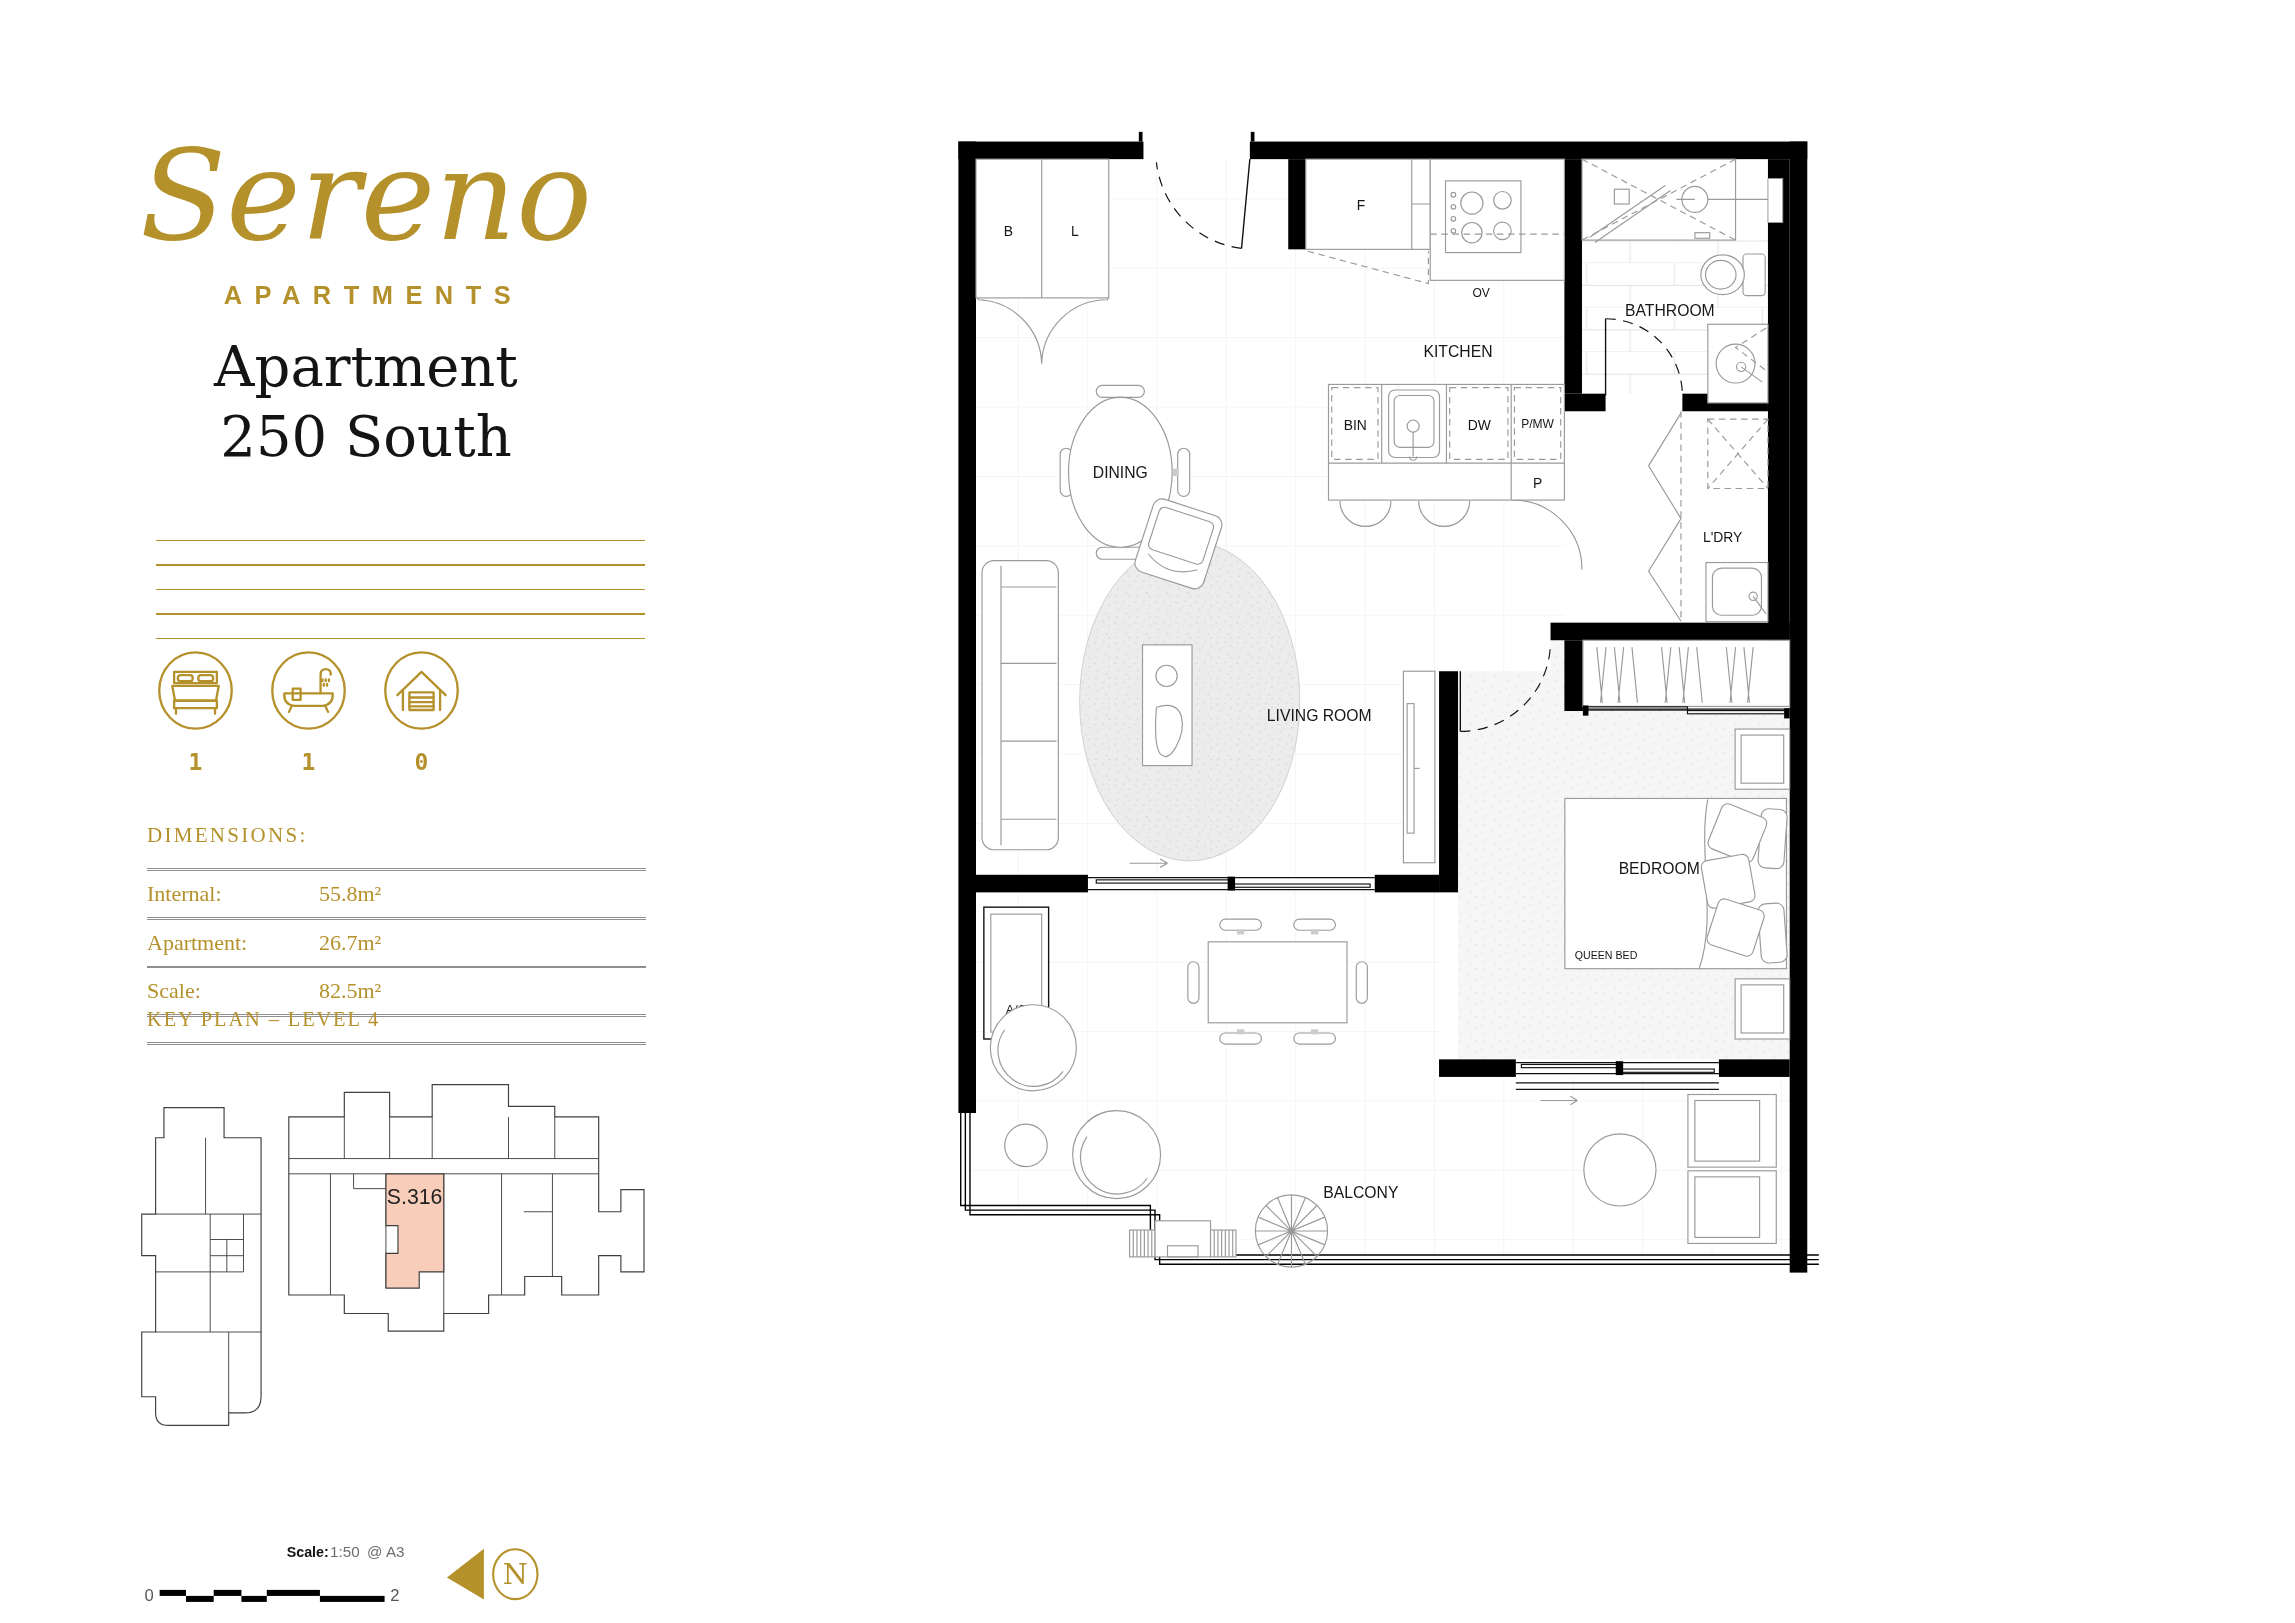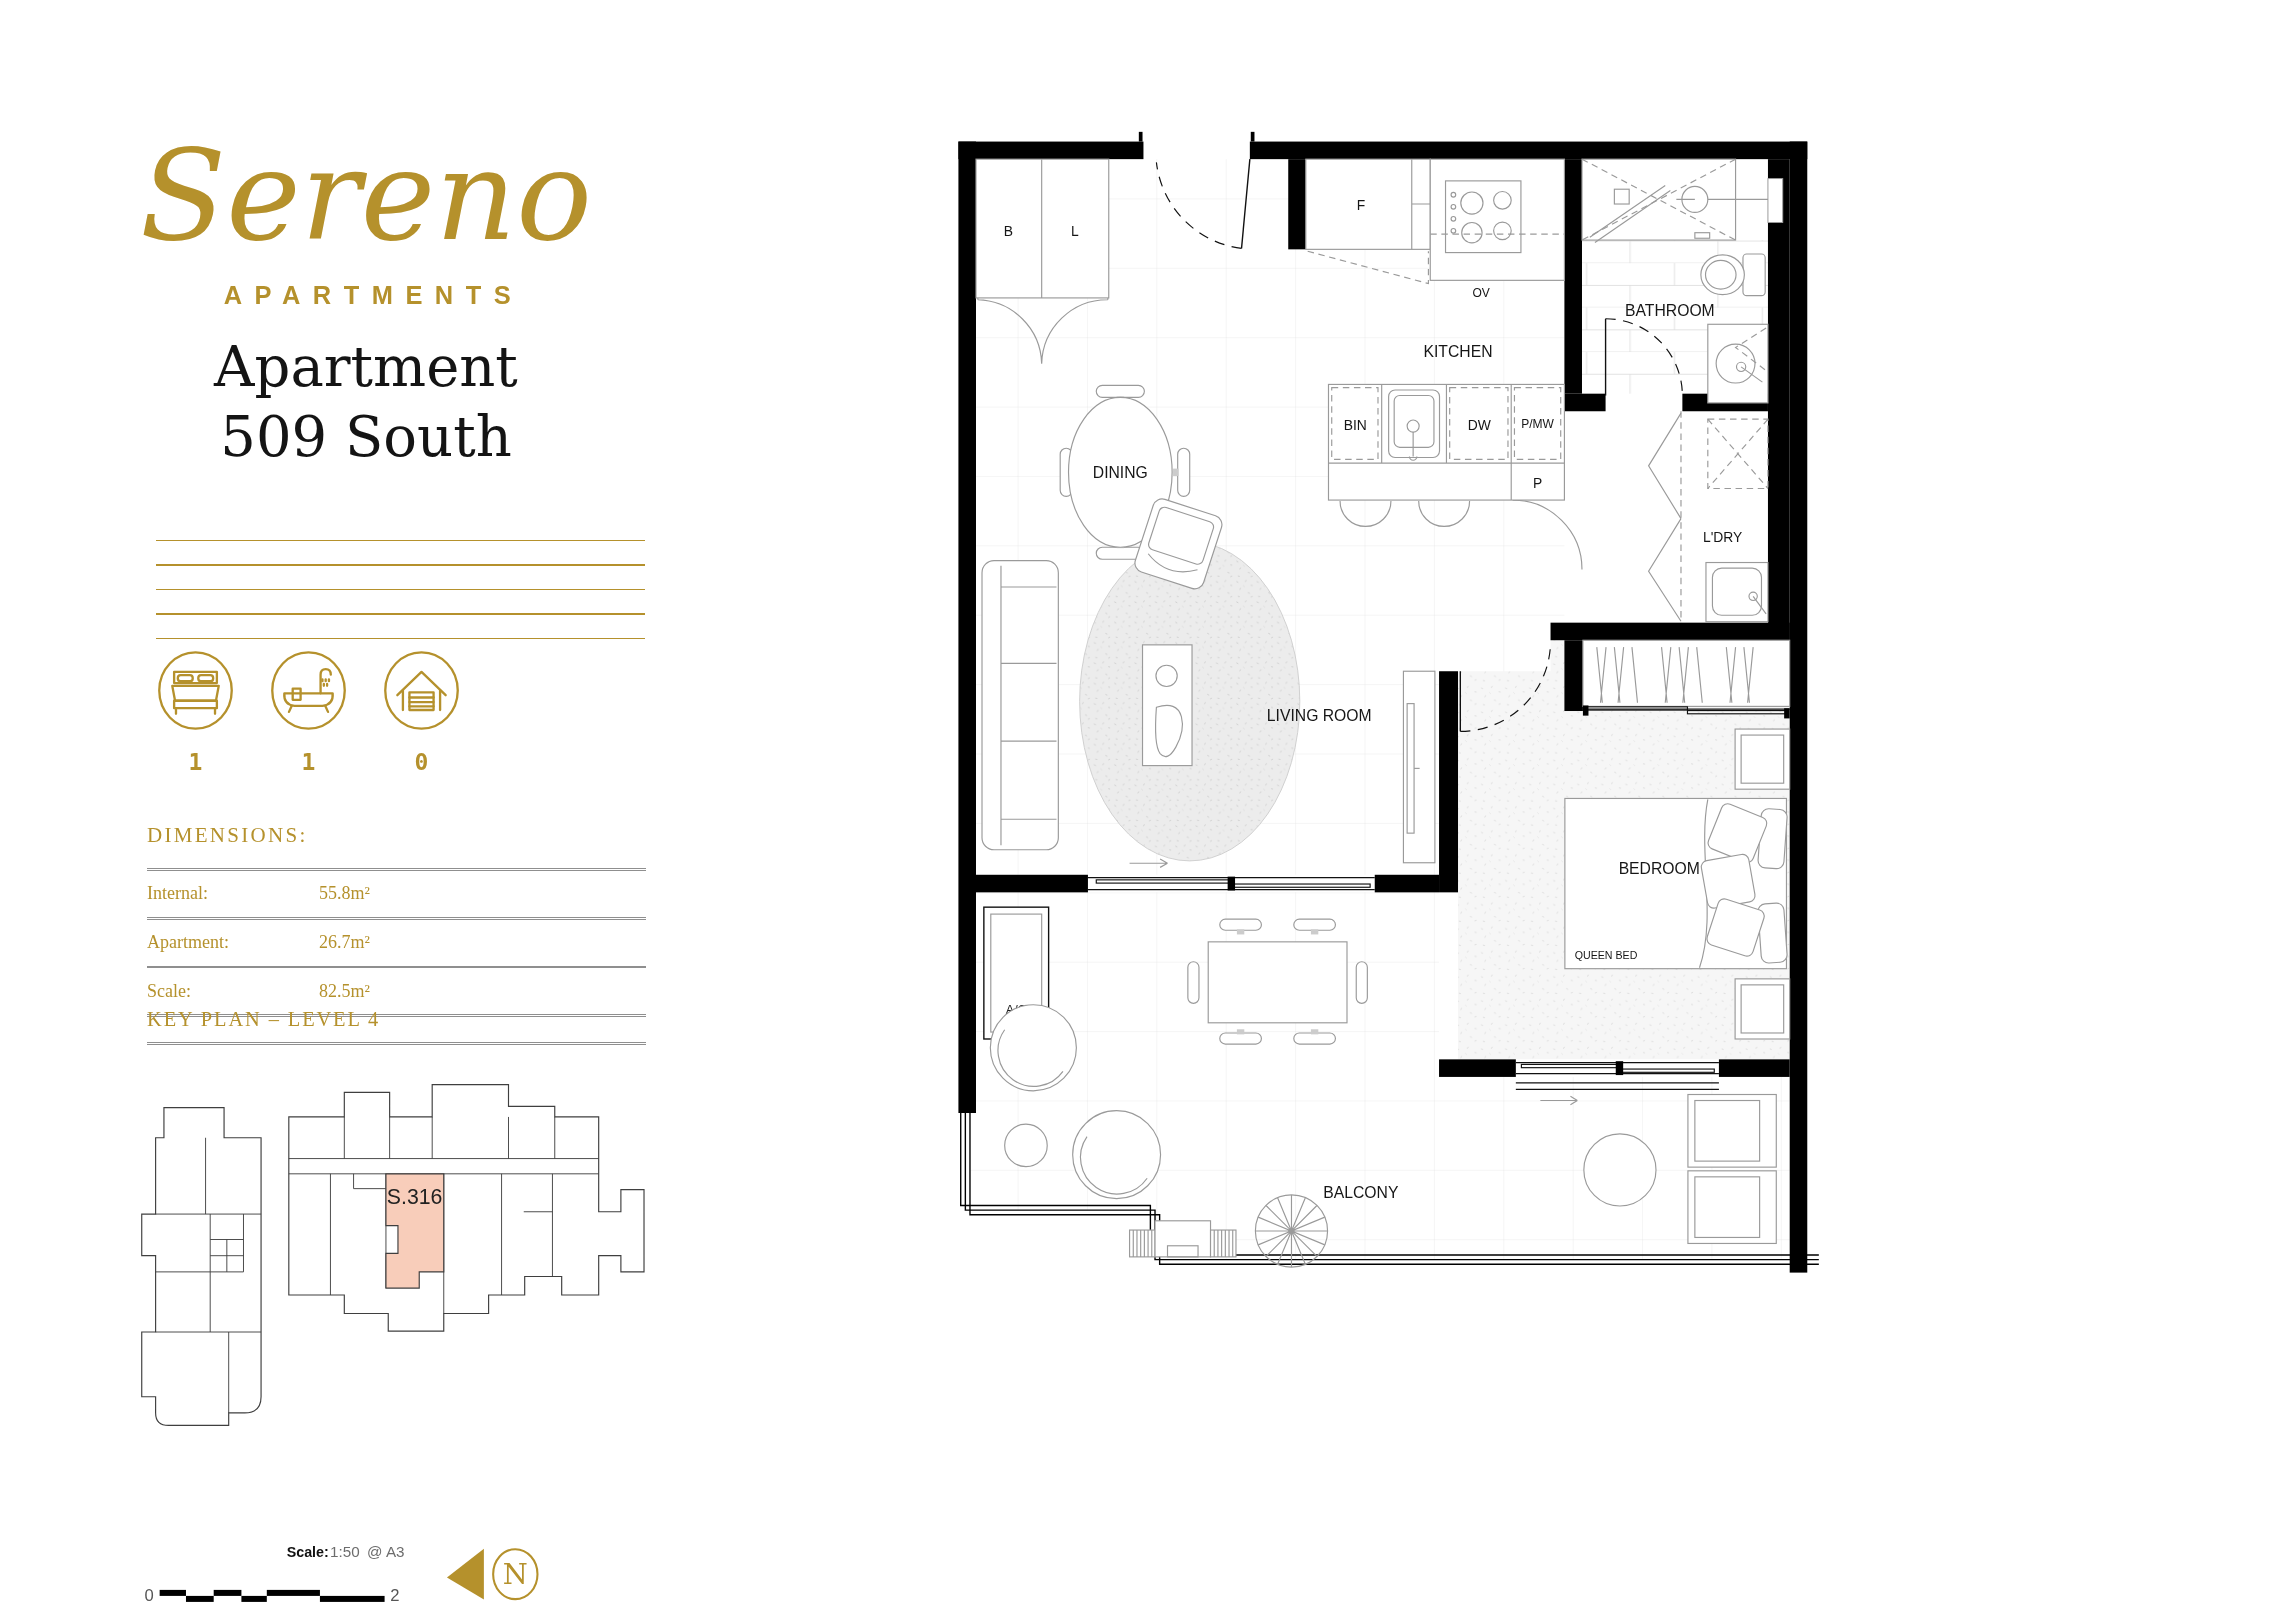--- a/index.html
+++ b/index.html
@@ -24,21 +24,21 @@
   .goldlines .gl{height:1.4px;background:var(--accent);margin-bottom:23px}
   .features{left:139px;top:651px;width:500px;display:flex}
   .feature{width:113px;text-align:center}
   .feature svg{display:block;margin:0 auto}
   .count{margin-top:19.4px;color:var(--accent);font-family:"DejaVu Sans Mono",monospace;
     font-weight:bold;font-size:23px}
   .dims{left:147px;top:823px;width:499px;color:var(--accent)}
   .dims h3{margin:0 0 20px 0;font-weight:normal;font-family:"Liberation Serif",serif;
     font-size:21px;letter-spacing:2.3px}
   .sep{height:2.8px;border-top:0.9px solid #8f8f8f;border-bottom:0.9px solid #8f8f8f}
-  .dimrow{display:flex;height:46px;align-items:center;font-family:"Liberation Serif",serif;font-size:18px}
+  .dimrow{display:flex;height:46px;align-items:center;font-family:"Liberation Serif",serif;font-size:22px}
   .dimrow .dl{width:172px}
   .keyplan-head{left:147px;top:1008px;width:499px;color:var(--accent);
     font-family:"Liberation Serif",serif;font-size:20.4px;letter-spacing:1.9px}
   .keyplan-head .sep{margin-top:11px}
   .keyplan-svg{left:136px;top:1073px;width:523px;height:370px}
   .kp{stroke:#3f3f3f;stroke-width:2.5;fill:#fff}
   .kpl{stroke:#3f3f3f;stroke-width:2;fill:none}
 
   
   .plan-svg{left:949px;top:130px;width:870px;height:1249px}
@@ -63,21 +63,21 @@
 
 <div class="page">
 
   <svg class="abs logo-svg" viewBox="0 0 1080 560">
     <text class="logo-script" x="540" y="368" text-anchor="middle">Sereno</text>
     <text class="logo-sub" x="556" y="508" text-anchor="middle">APARTMENTS</text>
   </svg>
 
   <div class="abs title">
     <div>Apartment</div>
-    <div>509 South</div>
+    <div>250 South</div>
   </div>
 
   <div class="abs goldlines">
     <div class="gl"></div>
     <div class="gl"></div>
     <div class="gl"></div>
     <div class="gl"></div>
     <div class="gl" style="margin-bottom:0"></div>
   </div>
 

